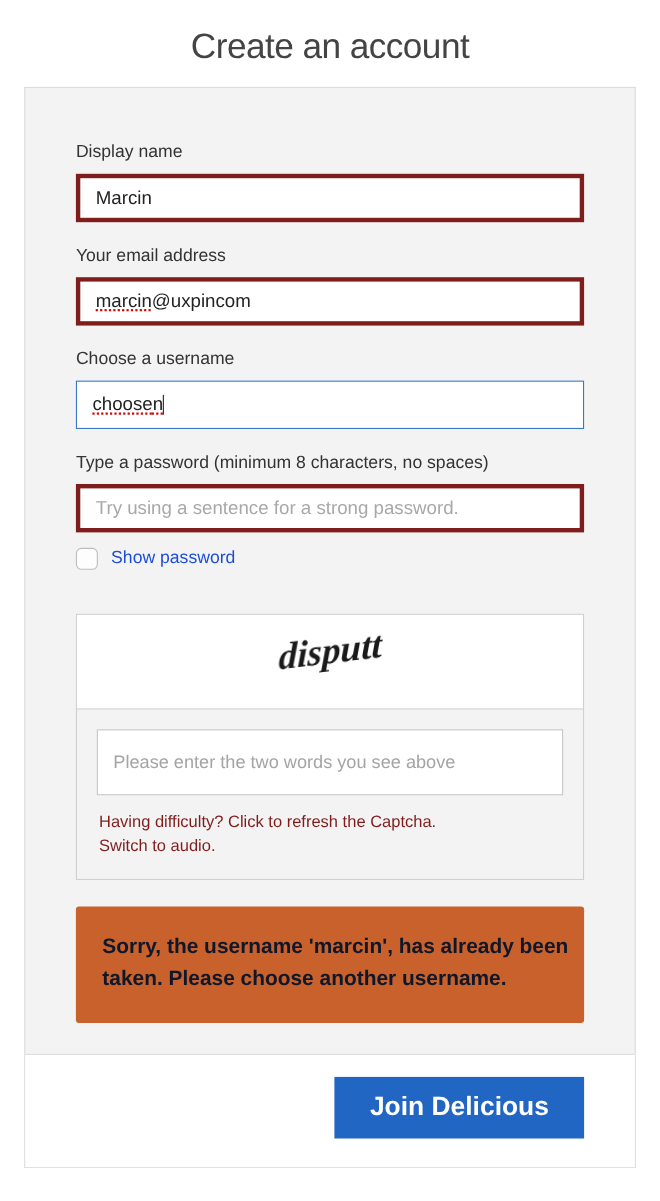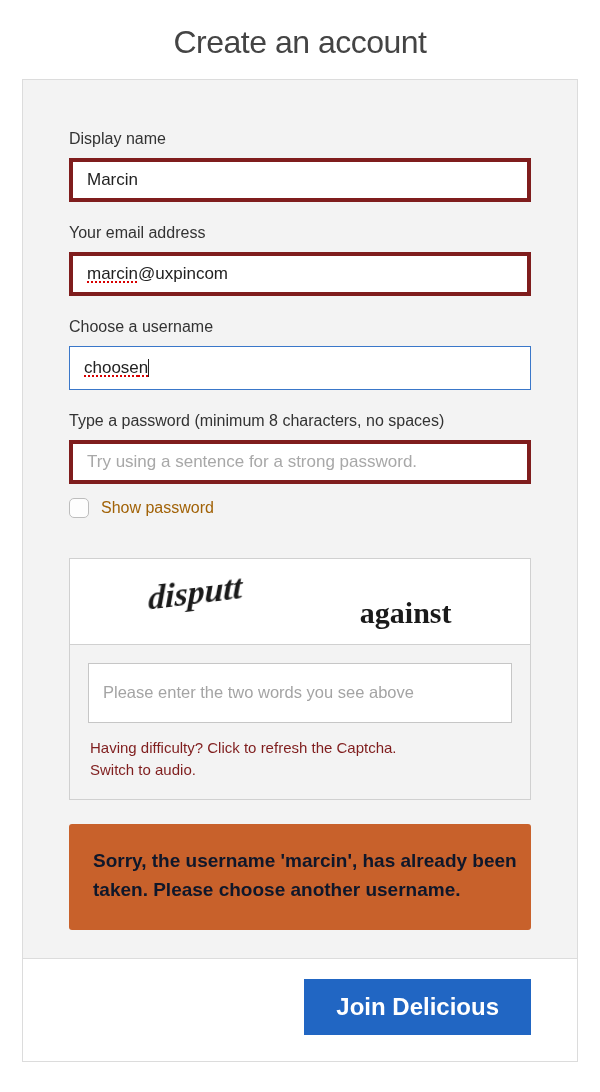--- a/index.html
+++ b/index.html
@@ -80,21 +80,21 @@
     }
     .checkbox {
       width: 20px;
       height: 20px;
       border: 1px solid #bdbdbd;
       border-radius: 5px;
       background: #fdfdfd;
     }
     .show-password-label {
       font-size: 16px;
-      color: #a16207;
+      color: #1d4ed8;
     }
     .captcha-section {
       margin-top: 40px;
       border: 1px solid #d0d0d0;
       background: #f3f3f3;
     }
     .captcha-image-area {
       background: #ffffff;
       height: 86px;
       display: flex;
@@ -224,21 +224,20 @@
 
       <div class="show-password-row">
         <div class="checkbox"></div>
         <span class="show-password-label">Show password</span>
       </div>
     </div>
 
     <div class="captcha-section">
       <div class="captcha-image-area">
         <span class="captcha-word1">disputt</span>
-        <span class="captcha-word2">against</span>
       </div>
       <div class="captcha-input-wrap">
         <input class="captcha-input" type="text" placeholder="Please enter the two words you see above" style="">
       </div>
       <div class="captcha-help">
         <span>Having difficulty? Click to refresh the Captcha.</span><br>
         <span>Switch to audio.</span>
       </div>
     </div>
 

